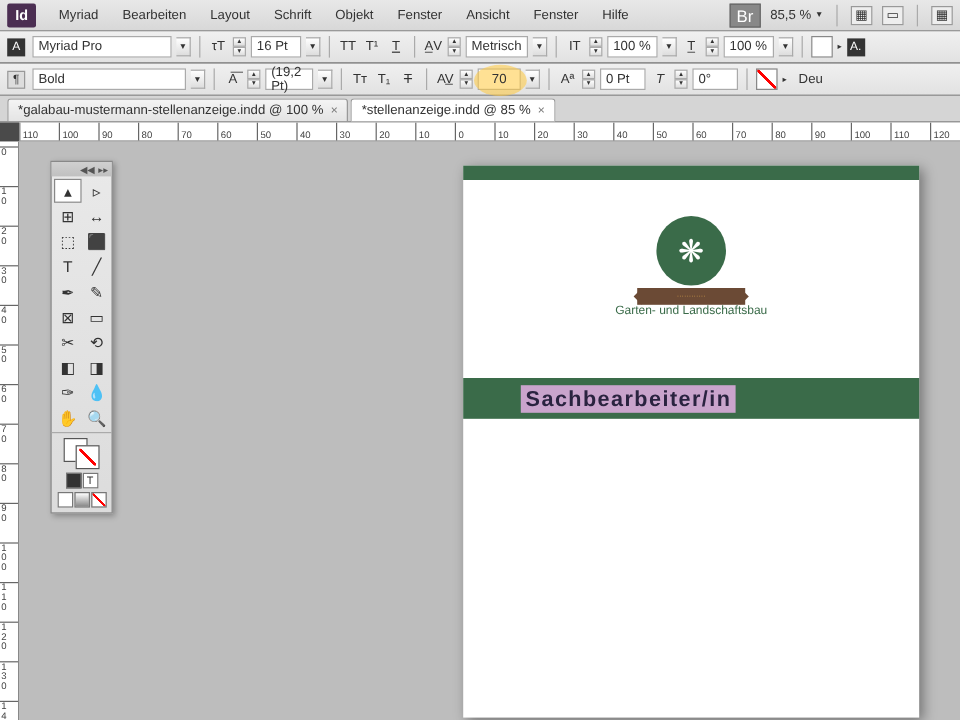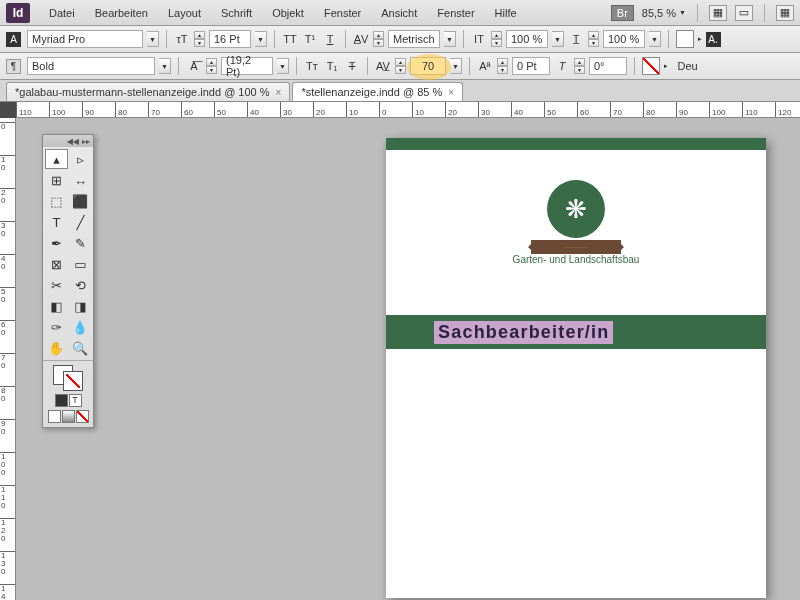--- a/index.html
+++ b/index.html
@@ -1,21 +1,21 @@
 <!DOCTYPE html>
 <html><head>
 <meta charset="utf-8">
 <style>
 *{margin:0;padding:0;box-sizing:border-box;font-family:"Segoe UI",Tahoma,sans-serif;font-size:11px;color:#333}
 body{width:800px;height:600px;background:#4a4a4a;overflow:hidden;position:relative}
 .menubar{height:26px;background:linear-gradient(#e8e8e8,#d8d8d8);display:flex;align-items:center;padding:0 6px;gap:2px;border-bottom:1px solid #999}
 .id-logo{width:24px;height:20px;background:#4b2e52;color:#fff;display:flex;align-items:center;justify-content:center;font-weight:bold;font-size:12px;border-radius:2px;margin-right:8px}
 .menu-item{padding:3px 9px;cursor:pointer}
 .menu-right{margin-left:auto;display:flex;align-items:center;gap:8px}
-.br-badge{background:#888;color:#fff;padding:1px 5px;border:1px solid #666;font-size:11px}
+.br-badge{background:#888;color:#fff;padding:1px 5px;border:1px solid #666;font-size:14px}
 .zoom-display{display:flex;align-items:center;gap:3px}
 .mini-icon{width:18px;height:16px;border:1px solid #999;background:#eee;display:inline-flex;align-items:center;justify-content:center}
 .vsep{width:1px;height:18px;background:#aaa;margin:0 3px}
 .ctrlbar{height:27px;background:linear-gradient(#f0f0f0,#e2e2e2);border-bottom:1px solid #999;display:flex;align-items:center;padding:0 6px;gap:4px}
 .ctrlbar .field{background:#fff;border:1px solid #aaa;height:18px;padding:0 4px;display:flex;align-items:center}
 .dd-arrow{width:12px;height:16px;border:1px solid #aaa;border-left:none;background:linear-gradient(#fff,#ddd);display:flex;align-items:center;justify-content:center;font-size:7px}
 .tl{width:16px;height:16px;display:inline-flex;align-items:center;justify-content:center;cursor:pointer;font-size:11px}
 .tracking-val{background:#fff;border:1px solid #aaa;width:36px;height:18px;text-align:center;position:relative}
 .tracking-highlight{position:absolute;left:-4px;top:-4px;width:44px;height:26px;border-radius:50%;background:rgba(255,200,60,0.55);z-index:-1}
 .tabbar{height:22px;background:#d5d5d5;border-bottom:1px solid #888;display:flex;align-items:flex-end;padding-left:6px}
@@ -58,21 +58,21 @@
 .color-none{background:linear-gradient(45deg,#fff 45%,red 45%,red 55%,#fff 55%)}
 .small-a{width:15px;height:15px;background:#333;color:#fff;display:inline-flex;align-items:center;justify-content:center;font-size:10px;margin-right:2px}
 .stepper{display:flex;flex-direction:column}
 .stepper div{width:11px;height:8px;border:1px solid #aaa;background:linear-gradient(#fff,#ddd);font-size:6px;text-align:center;line-height:6px}
 </style>
 </head>
 <body>
 
 <div class="menubar">
   <div class="id-logo">Id</div>
-  <div class="menu-item">Datei</div>
+  <div class="menu-item">Myriad</div>
   <div class="menu-item">Bearbeiten</div>
   <div class="menu-item">Layout</div>
   <div class="menu-item">Schrift</div>
   <div class="menu-item">Objekt</div>
   <div class="menu-item">Fenster</div>
   <div class="menu-item">Ansicht</div>
   <div class="menu-item">Fenster</div>
   <div class="menu-item">Hilfe</div>
   <div class="menu-right">
     <span class="br-badge">Br</span>
@@ -150,21 +150,21 @@
   <div class="field" style="width:128px">
       <span>Bold</span>
     </div>
     <div class="dd-arrow">▼</div>
   <div class="vsep"></div>
   <span class="tl">A͞</span>
   <div class="stepper">
       <div>▴</div>
       <div>▾</div>
     </div>
-  <div class="field" style="width:52px">
+  <div class="field" style="width:40px">
       <span>(19,2 Pt)</span>
     </div>
     <div class="dd-arrow">▼</div>
   <div class="vsep"></div>
   <span class="tl">Tᴛ</span>
   <span class="tl">T₁</span>
   <span class="tl">
       <s>T</s>
     </span>
   <div class="vsep"></div>

